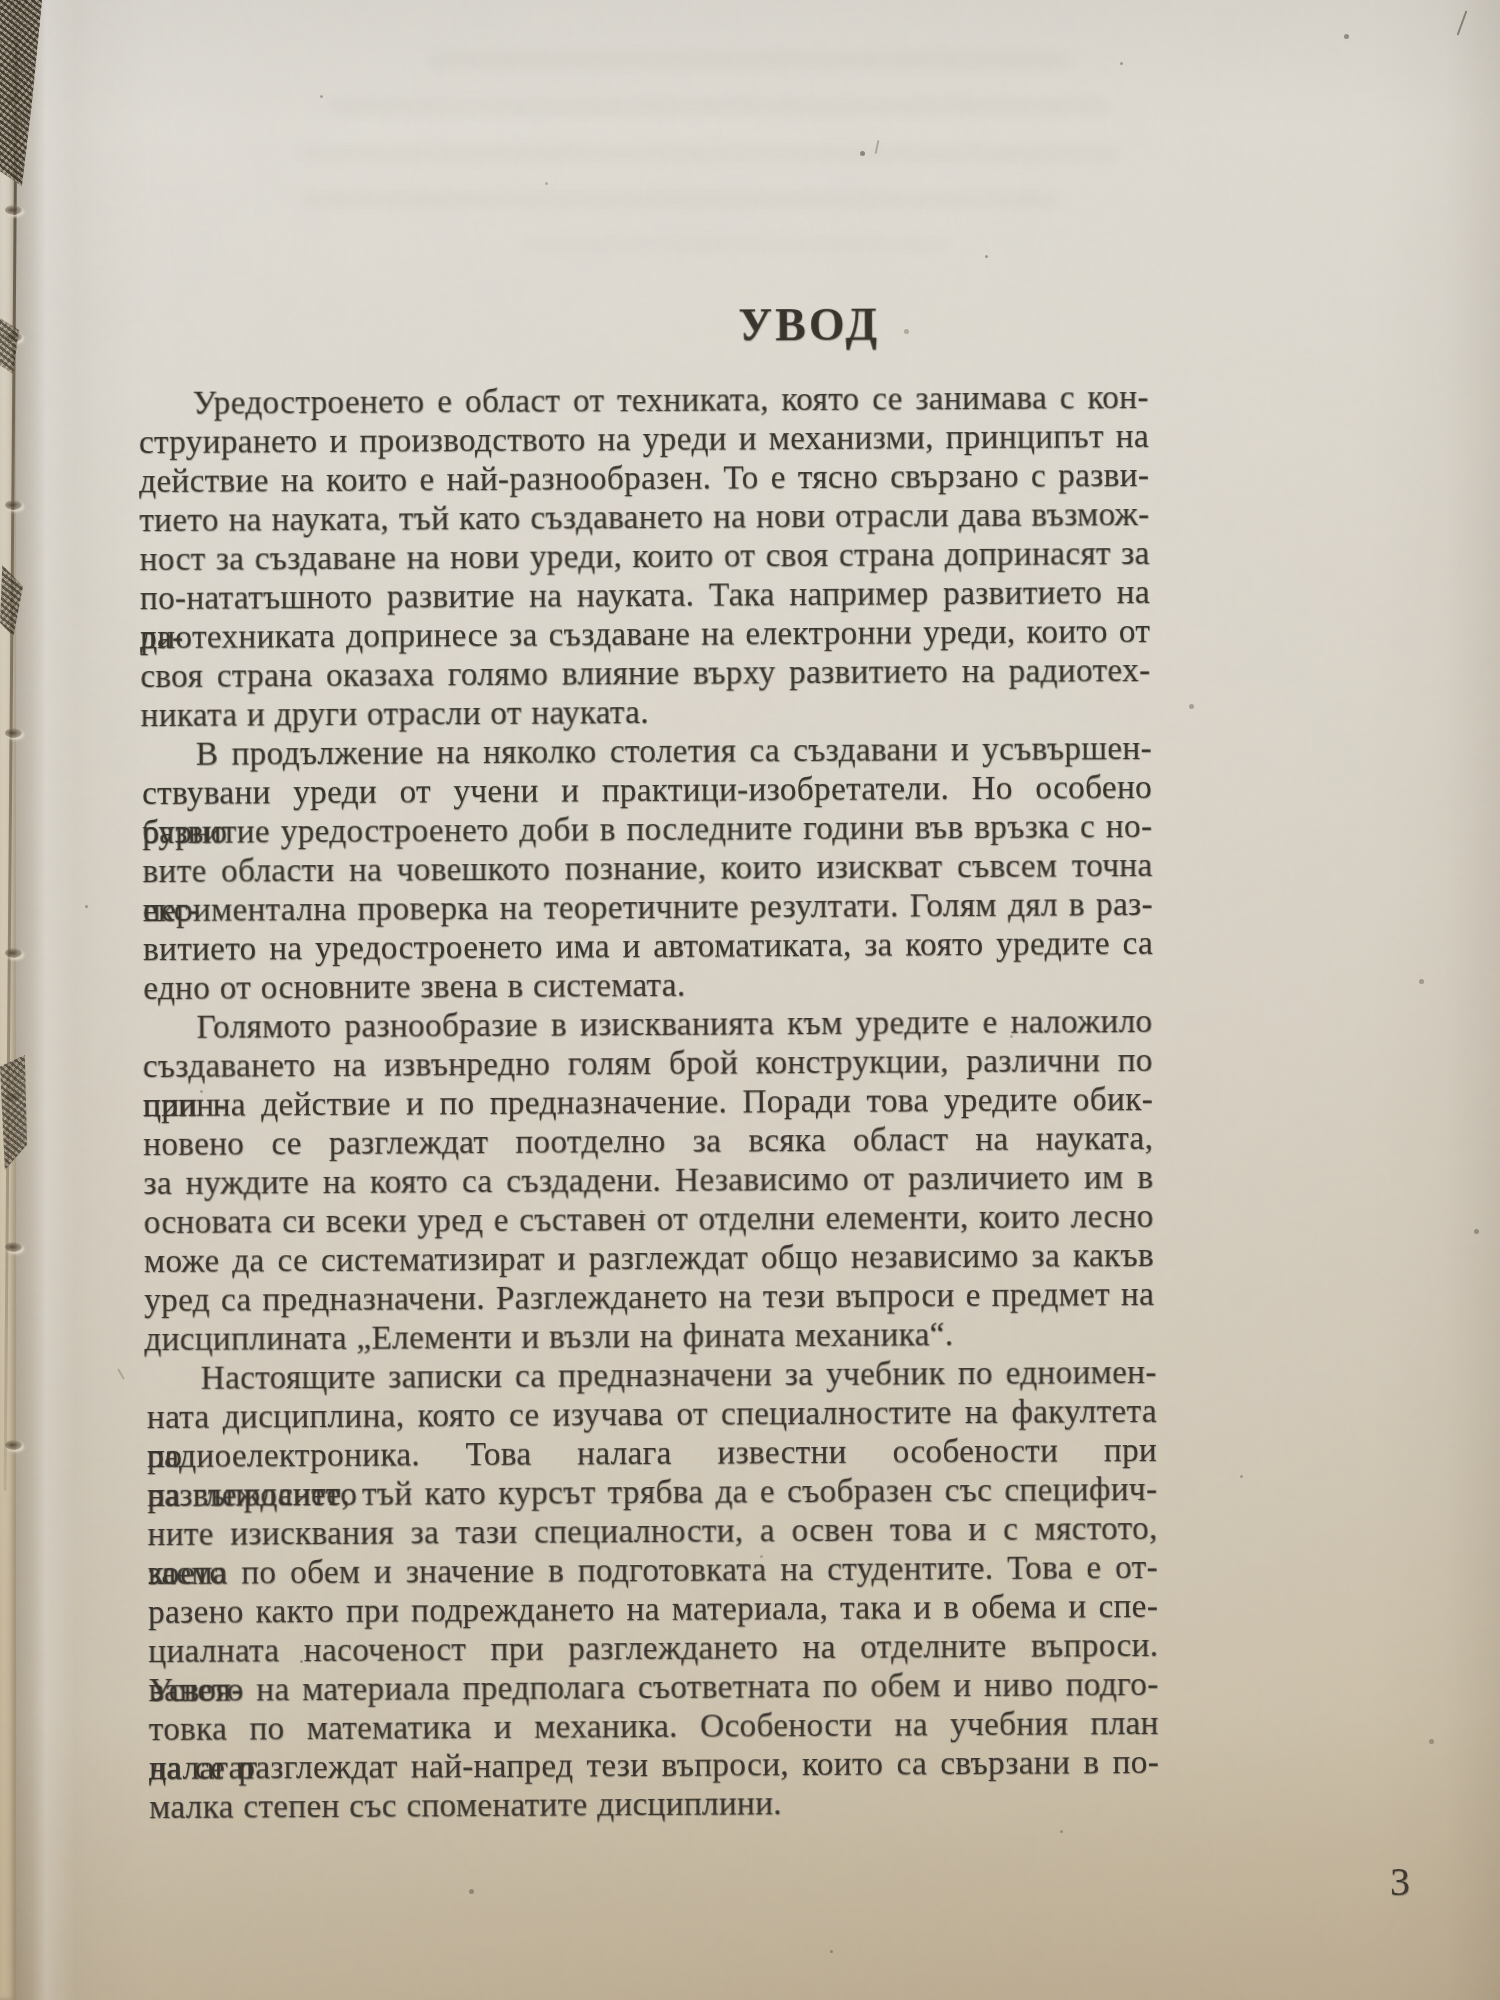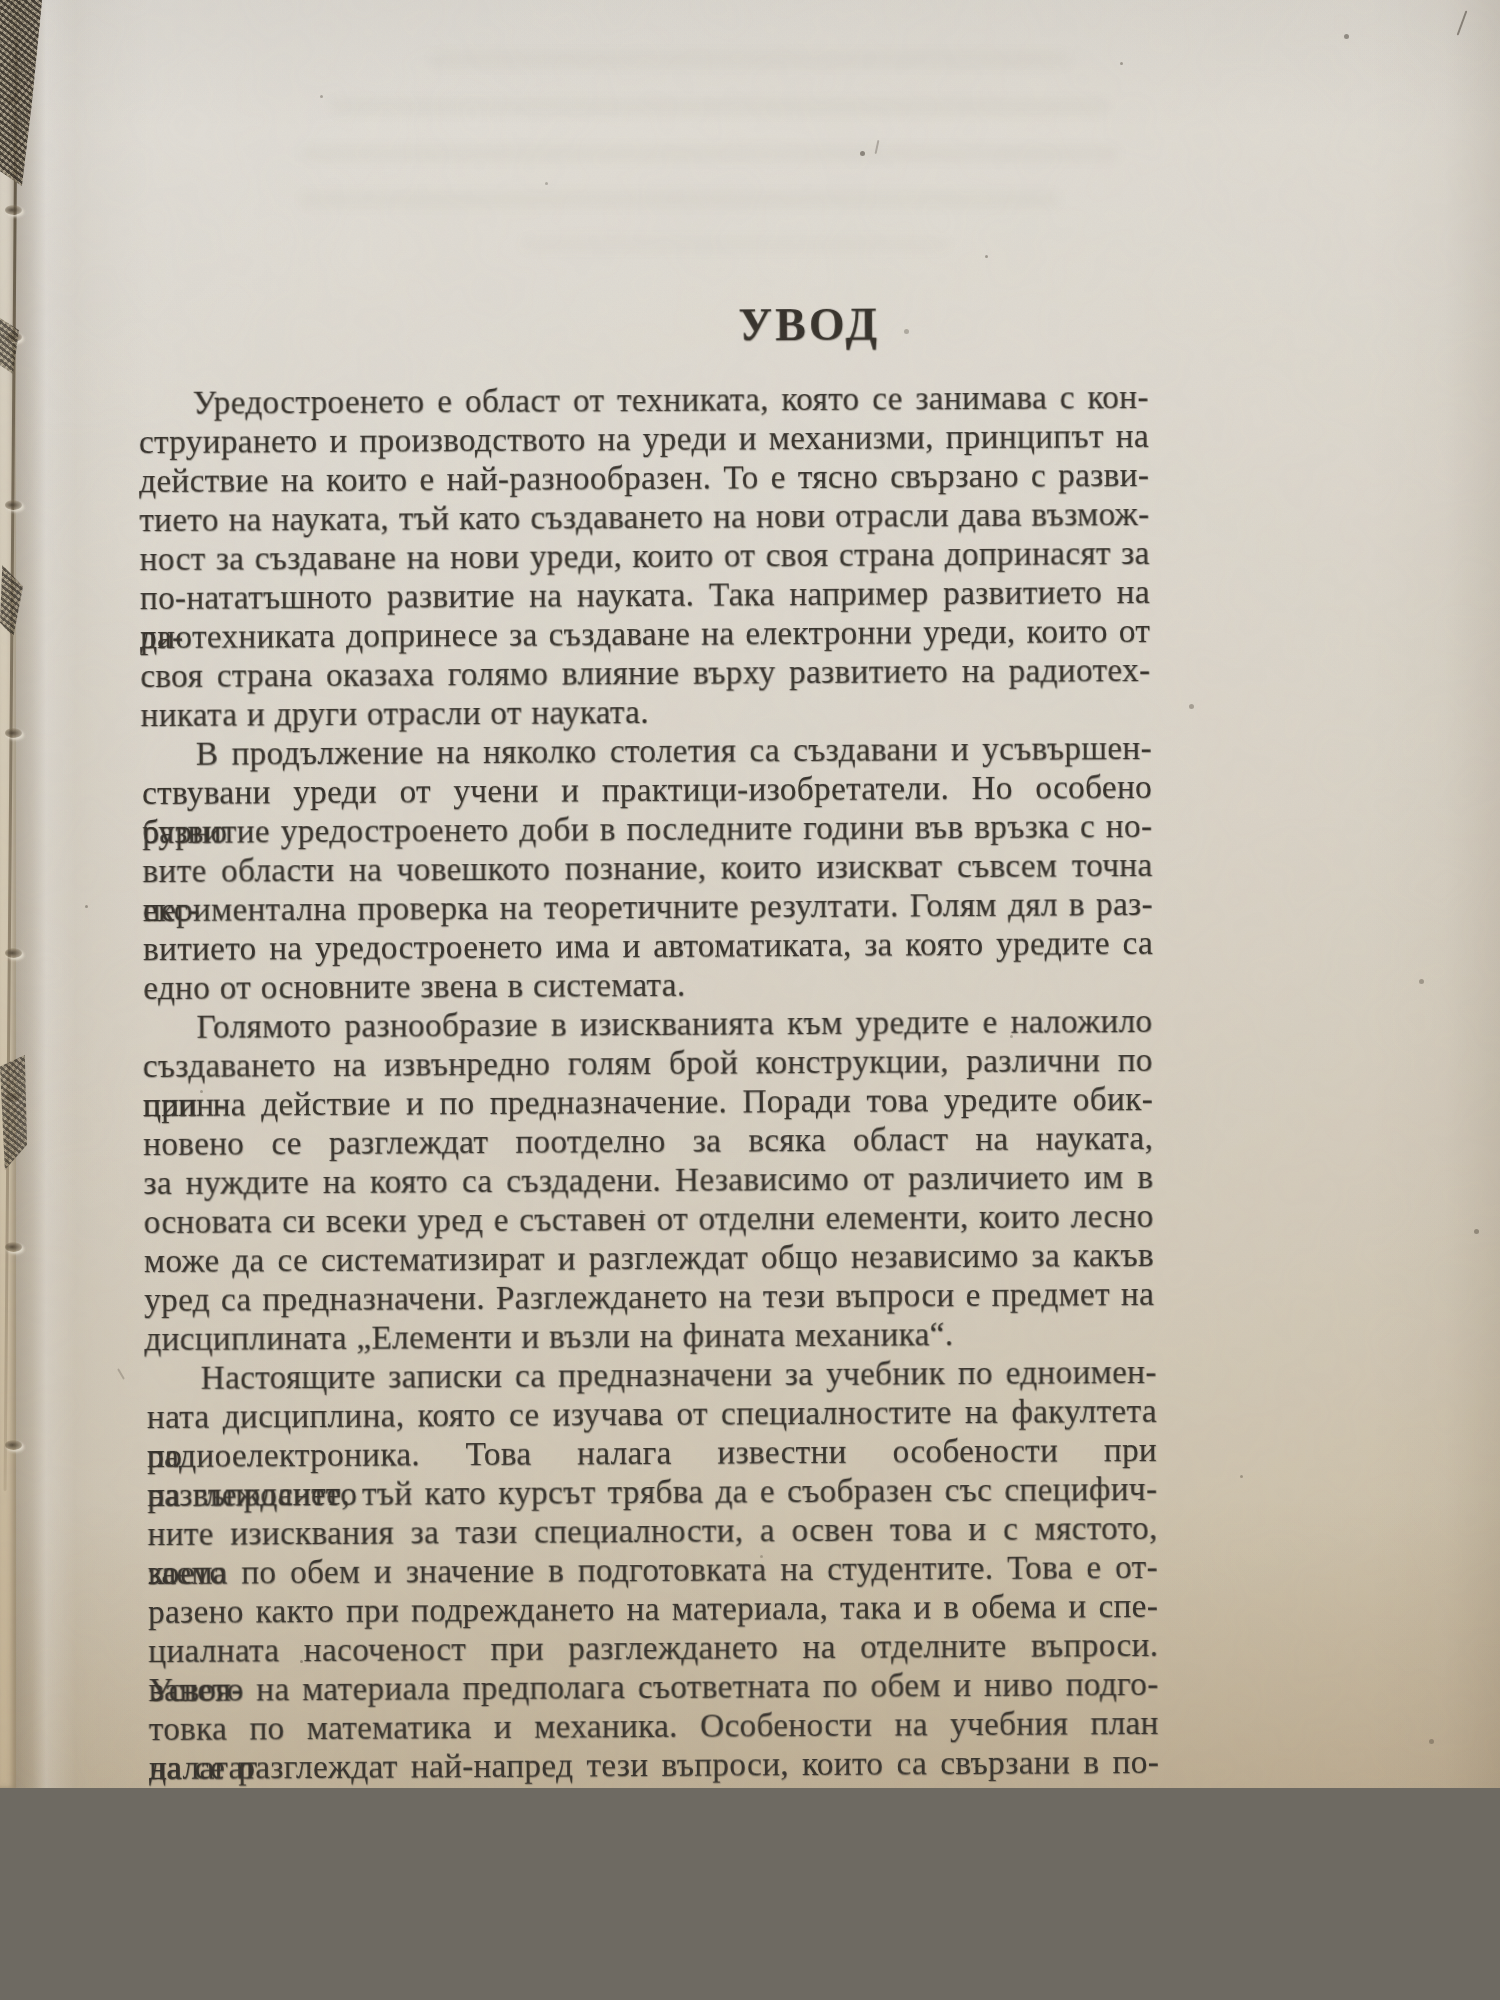--- a/index.html
+++ b/index.html
@@ -1,17 +1,17 @@
 <!DOCTYPE html>
 <html><head>
 <meta charset="utf-8">
 <style>
   html,body { margin:0; padding:0; background:#6e6a62; }
   .photo {
-    position:relative; width:1500px; height:1788px; overflow:hidden;
+    position:relative; width:1500px; height:2000px; overflow:hidden;
     background:
       radial-gradient(120% 85% at 62% 42%, rgba(255,255,255,0.10), rgba(0,0,0,0) 62%),
       linear-gradient(to right, rgba(86,70,50,0.14) 0, rgba(86,70,50,0.03) 95px, rgba(0,0,0,0) 150px),
       linear-gradient(to left, rgba(80,64,44,0.13) 0, rgba(80,64,44,0.03) 55px, rgba(0,0,0,0) 130px),
       linear-gradient(to bottom, rgba(70,60,45,0.05), rgba(0,0,0,0) 130px),
       linear-gradient(to top, rgba(124,98,62,0.16), rgba(0,0,0,0) 290px),
       linear-gradient(168deg, #e2dfd9 0%, #dcd7cd 30%, #d7d0c3 52%, #d1c8b7 72%, #ccc0a9 88%, #c7b89f 100%);
     font-family:"Liberation Serif","DejaVu Serif",serif;
   }
   

